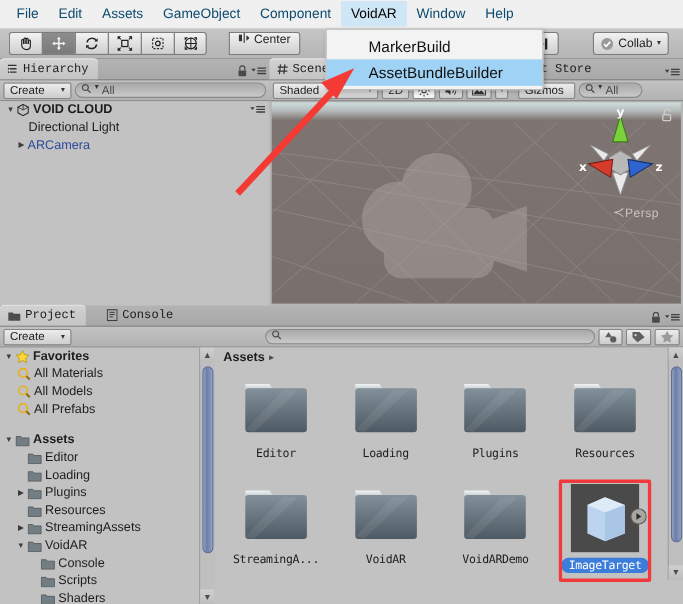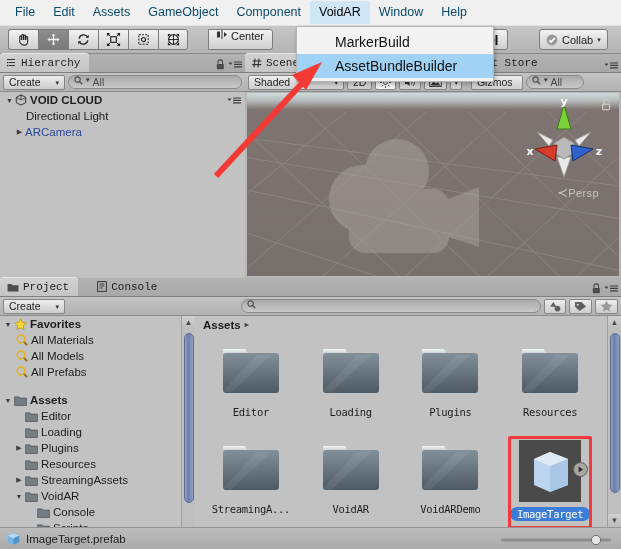--- a/index.html
+++ b/index.html
@@ -730,34 +730,20 @@
         </div>
 
         <div class="vsb" style="position:absolute; right:0; top:0; bottom:22px">
           <div class="arrow">▲</div>
           <div class="thumb" style="top:17px; height:160px;"></div>
           <div class="arrow" style="position:absolute; bottom:0; left:0; right:0">▼</div>
         </div>
       </div>
     </div>
 
-    <div class="pjfoot">
-      <svg width="15" height="14" viewBox="0 0 16 15">
-        <path d="M2 4 L8 1.4 L14 4 L14 11 L8 13.6 L2 11z" fill="#6fb5e8"></path>
-        <path d="M2 4 L8 6.6 L14 4 L8 1.4z" fill="#b7ddf5"></path>
-        <path d="M8 6.6 L14 4 L14 11 L8 13.6z" fill="#4f94c9"></path>
-      </svg>
-      <span>ImageTarget.prefab</span>
-      <div class="zoomslider">
-        <svg width="110" height="10" viewBox="0 0 110 10">
-          <rect x="0" y="3.4" width="110" height="3" rx="1.5" fill="#8d8d8d"></rect>
-          <circle cx="95" cy="5" r="4.6" fill="#e6e6e6" stroke="#6e6e6e" stroke-width="1"></circle>
-        </svg>
-      </div>
-    </div>
   </div>
 
   <div class="dropdown">
     <div class="dd-item">
       <span>MarkerBuild</span>
     </div>
     <div class="dd-item hl">
       <span>AssetBundleBuilder</span>
     </div>
   </div>

